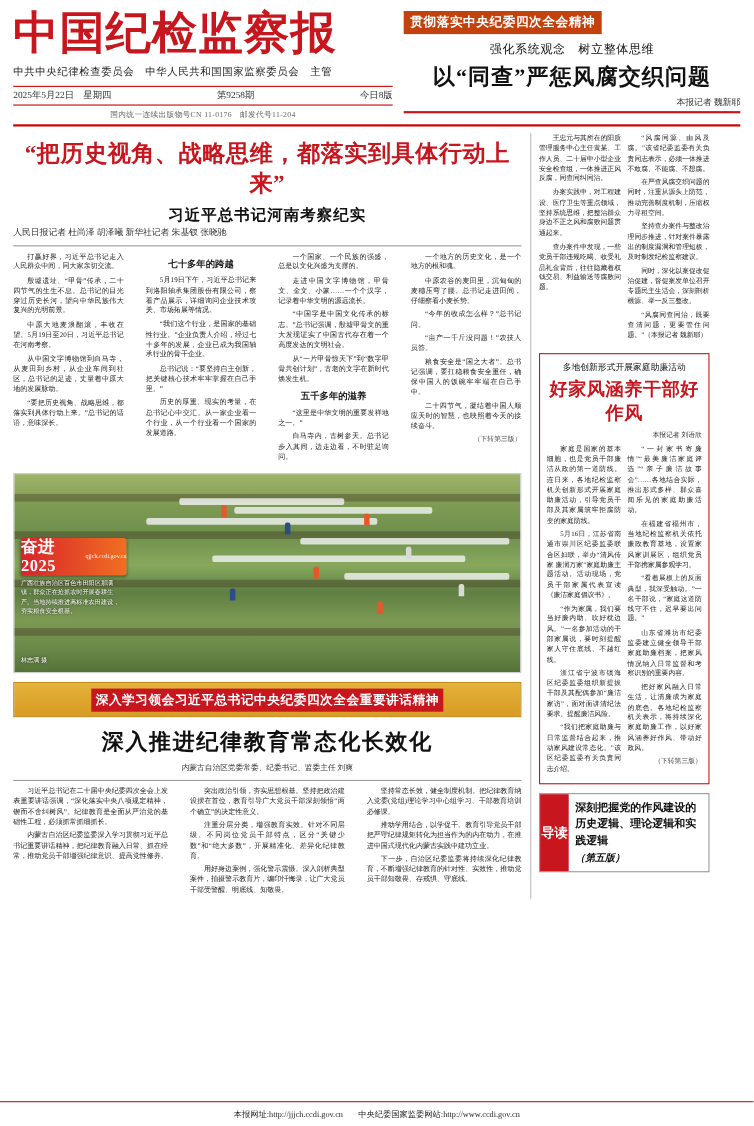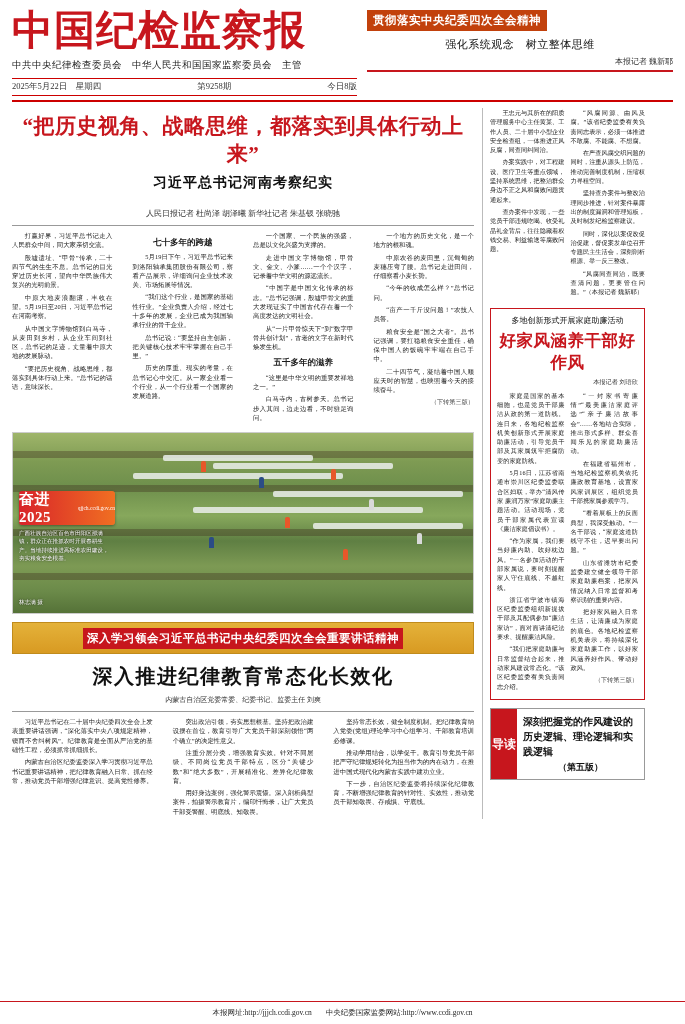--- a/index.html
+++ b/index.html
@@ -20,21 +20,21 @@
   .hl-by{font-size:8px;text-align:right;margin-top:4px;color:#333;}
   .redline{height:2px;background:#c7161d;margin-top:3px;}
 
   
   .body-grid{display:flex;margin-top:6px;}
   .col-left{width:470px;padding-right:8px;box-sizing:border-box;}
   .col-right{width:163px;box-sizing:border-box;border-left:1px solid #bbb;padding-left:7px;}
 
   .lead-title{color:#c7161d;font-size:21px;font-weight:bold;text-align:center;letter-spacing:.5px;margin-top:4px;}
   .lead-sub{font-size:14px;font-weight:bold;text-align:center;margin-top:6px;letter-spacing:1px;}
-  .lead-by{font-size:8px;text-align:center;margin-top:16px;color:#333;}
+  .lead-by{font-size:8px;margin-top:1px;color:#333;}
   .hr-thin{border-top:1px solid #999;margin:6px 0 5px;}
 
   .textcols{display:flex;gap:20px;font-size:6.4px;line-height:1.45;text-align:justify;color:#1a1a1a;}
   .textcols .c{flex:1;}
   .textcols p{margin:0 0 3px 0;text-indent:2em;}
   .subhead{font-weight:bold;text-align:center;font-size:8.5px;margin:5px 0 4px;}
   .endnote{text-align:right;font-size:6.2px;color:#444;margin-top:3px;}
 
   .rtext{font-size:6.2px;line-height:1.5;text-align:justify;color:#1a1a1a;}
   .rtext p{margin:0 0 3px 0;text-indent:2em;}
@@ -65,43 +65,45 @@
   
   .box-story{border:1px solid #c7161d;padding:6px 6px 5px;margin-top:8px;}
   .box-kicker{font-size:8px;text-align:center;color:#111;margin-bottom:4px;}
   .box-title{font-size:16.5px;font-weight:bold;text-align:center;color:#c7161d;letter-spacing:.5px;}
   .box-by{font-size:6.2px;text-align:right;margin:4px 0 4px;color:#333;}
 
   
   .guide{display:flex;align-items:stretch;margin-top:8px;border:1px solid #999;}
   .guide-label{width:26px;background:#c7161d;color:#fff;font-weight:bold;font-size:12px;display:flex;align-items:center;justify-content:center;text-align:center;line-height:1.1;}
   .guide-body{flex:1;padding:5px 6px;font-size:10px;font-weight:bold;line-height:1.5;}
-  .guide-page{font-size:9px;font-weight:bold;text-align:center;margin-top:2px;}
+  .guide-page{font-size:9px;font-weight:bold;margin-top:2px;font-style:italic;}
 
   
   .footer{position:absolute;left:0;right:0;bottom:0;height:22px;border-top:1px solid #c7161d;display:flex;align-items:center;justify-content:center;gap:14px;font-size:7.5px;color:#222;}
 </style>
 </head>
 <body>
 
 <div class="page">
 
   <div class="masthead">
     <div class="mast-left">
       <div class="mast-title">中国纪检监察报</div>
       <div class="mast-sub">中共中央纪律检查委员会　中华人民共和国国家监察委员会　主管</div>
       <div class="mast-meta">
         <span>2025年5月22日　星期四</span>
         <span>第9258期</span>
         <span>今日8版</span>
       </div>
+      <div class="mast-code">国内统一连续出版物号CN 11-0176　邮发代号11-204</div>
     </div>
     <div class="mast-right">
       <div class="hl-kicker">贯彻落实中央纪委四次全会精神</div>
       <div class="hl-sub">强化系统观念　树立整体思维</div>
+      <div class="hl-title">以“同查”严惩风腐交织问题</div>
       <div class="hl-by">本报记者 魏新耶</div>
       <div class="redline"></div>
     </div>
   </div>
 
   <div class="body-grid">
 
     <div class="col-left">
 
       <div class="lead-title">“把历史视角、战略思维，都落实到具体行动上来”</div>

